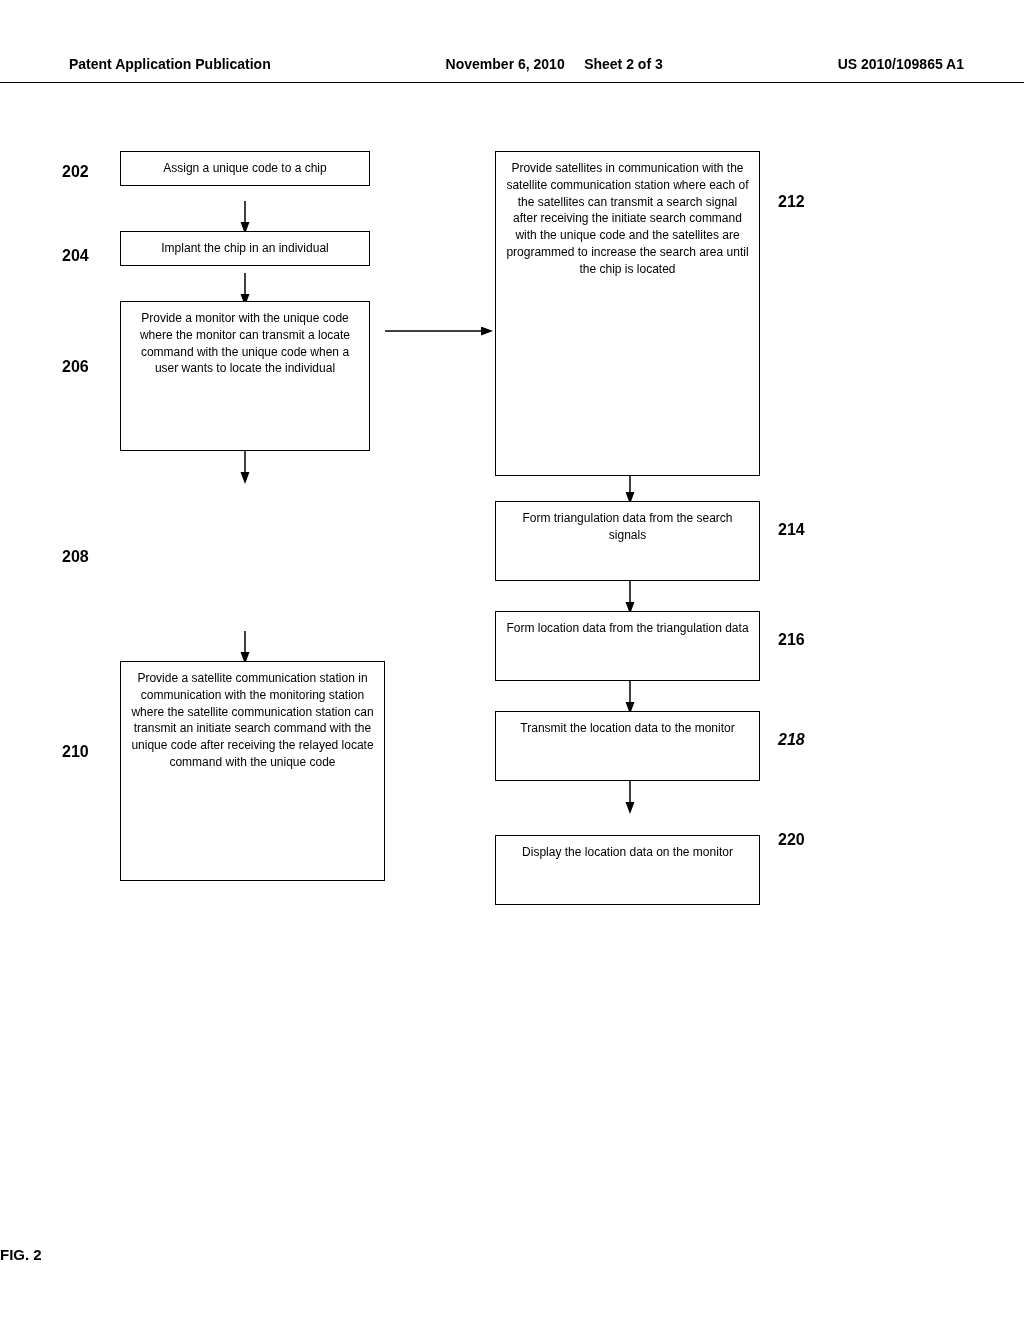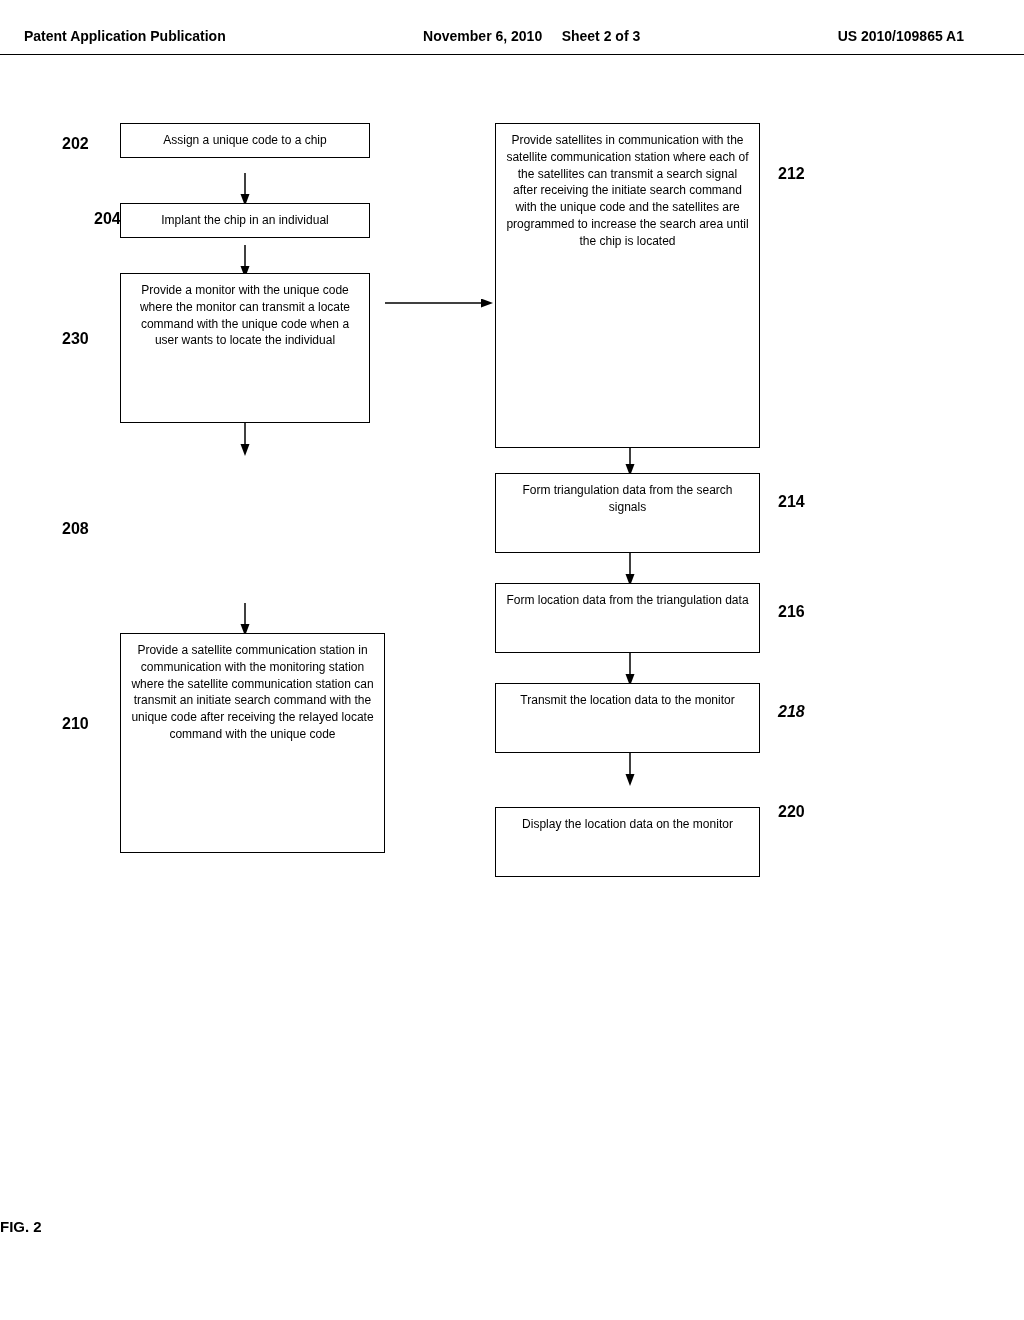--- a/index.html
+++ b/index.html
@@ -10,22 +10,23 @@
       font-family: Arial, sans-serif;
       color: #000;
       position: relative;
     }
 
     
     .header {
       display: flex;
       justify-content: space-between;
       align-items: center;
-      padding: 28px 60px 10px 24px;
+      padding: 28px 60px 10px 69px;
       border-bottom: 1px solid #000;
+      margin-top: 28px;
     }
     .header-left {
       font-size: 14px;
       font-weight: bold;
     }
     .header-center {
       font-size: 14px;
       font-weight: bold;
       text-align: center;
     }
@@ -109,26 +110,26 @@
         <path d="M0,0 L0,6 L8,3 z" fill="#000"></path>
       </marker>
     </defs>
   </svg>
 
   <div class="step-label" style="left: 62px; top: 80px;">202</div>
   <div class="flow-box" style="left: 120px; top: 68px; width: 250px;">
     <span>Assign a unique code to a chip</span>
   </div>
 
-  <div class="step-label" style="left: 62px; top: 155px; margin-left: 32px;">204</div>
+  <div class="step-label" style="left: 62px; top: 164px;">204</div>
   <div class="flow-box" style="left: 120px; top: 148px; width: 250px;">
     <span>Implant the chip in an individual</span>
   </div>
 
-  <div class="step-label" style="left: 62px; top: 275px;">230</div>
+  <div class="step-label" style="left: 62px; top: 275px;">206</div>
   <div class="flow-box" style="left: 120px; top: 218px; width: 250px; min-height: 150px;">
     <span>Provide a monitor with the unique code where the monitor can transmit a locate command with the unique code when a user wants to locate the individual</span>
   </div>
 
   <div class="step-label" style="left: 62px; top: 465px;">208</div>
 
   <div class="step-label" style="left: 62px; top: 660px;">210</div>
   <div class="flow-box" style="left: 120px; top: 578px; width: 265px; min-height: 220px;">
     <span>Provide a satellite communication station in communication with the monitoring station where the satellite communication station can transmit an initiate search command with the unique code after receiving the relayed locate command with the unique code</span>
   </div>

